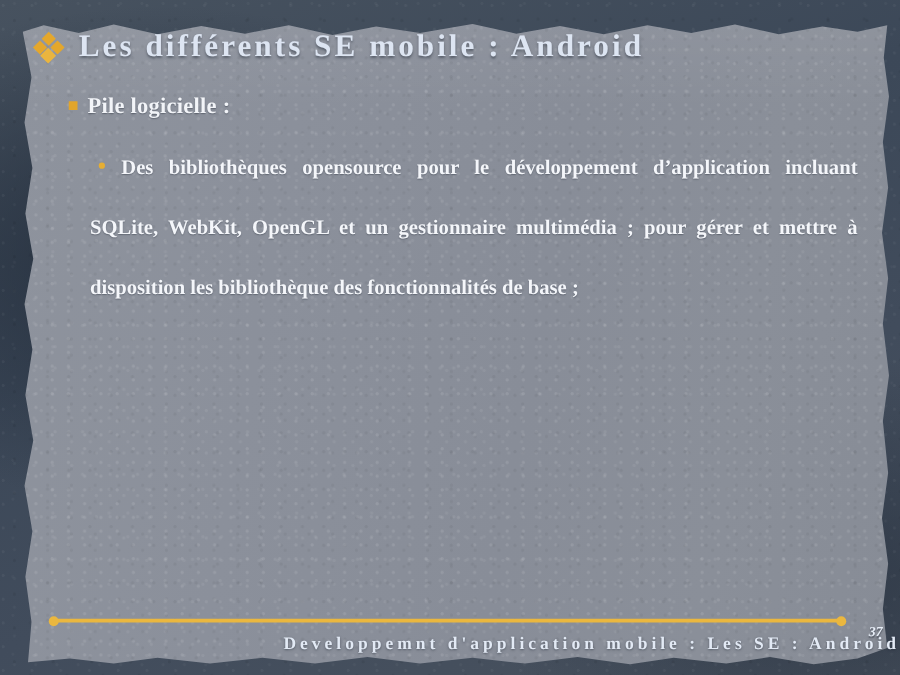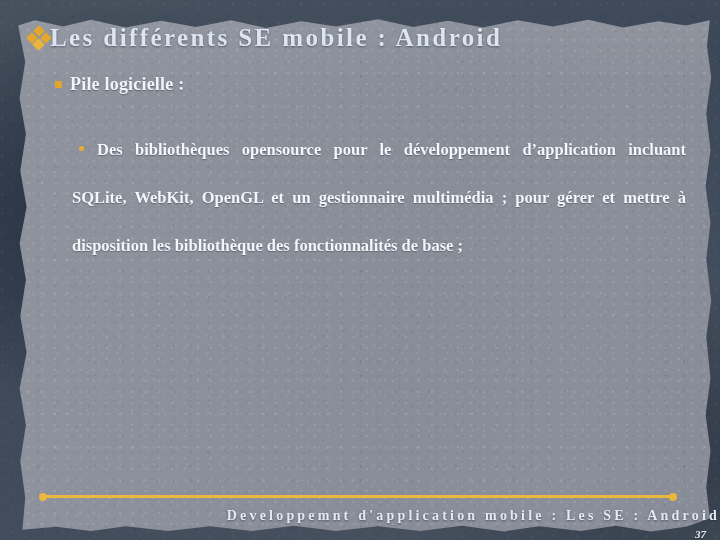--- a/index.html
+++ b/index.html
@@ -82,20 +82,21 @@
     pointer-events: none;
   }
 
   
   .title-row {
     position: absolute;
     left: 28px;
     top: 24px;
     display: flex;
     align-items: center;
+    gap: 13px;
   }
   .diamond-bullet {
     position: relative;
     width: 22px;
     height: 22px;
     flex: 0 0 auto;
   }
   .diamond-bullet i {
     position: absolute;
     display: block;
@@ -138,21 +139,21 @@
     font-weight: 700;
     letter-spacing: .2px;
     white-space: nowrap;
     text-shadow: 0 1px 1px rgba(30,38,50,0.40);
   }
 
   
   .body-area {
     position: absolute;
     left: 72px;
-    top: 126px;
+    top: 110px;
     width: 614px;
   }
   .para {
     position: relative;
     color: #f4f6fa;
     font-size: 16.5px;
     font-weight: 700;
     line-height: 48px;
     text-align: justify;
     text-align-last: left;
@@ -206,21 +207,20 @@
   }
   .page-number {
     position: absolute;
     right: 14px;
     top: 500px;
     color: #e8eef7;
     font-size: 11px;
     font-weight: 700;
     font-style: italic;
     text-shadow: 0 1px 1px rgba(28,36,48,0.5);
-    margin-top: 28px;
   }
 </style>
 </head>
 <body>
 
 <div id="slide">
 
   <div class="paper">
     <div class="paper-grain"></div>
   </div>

